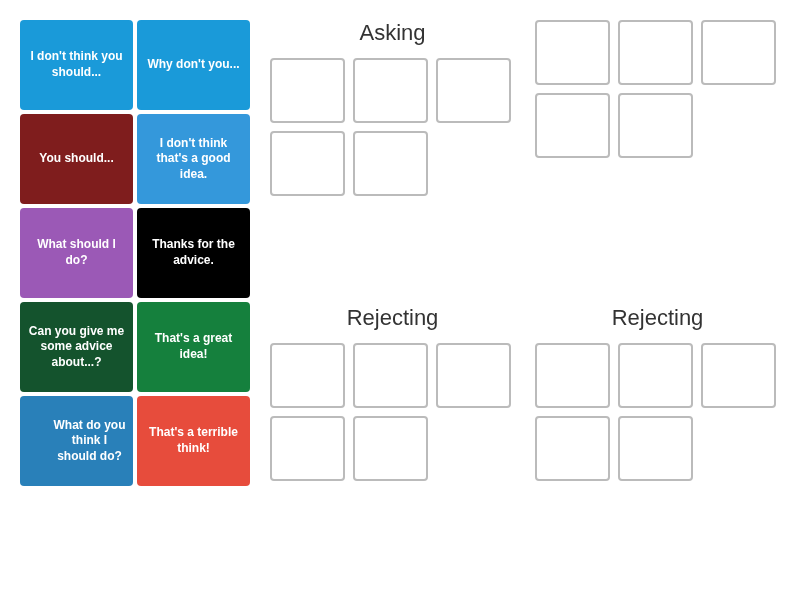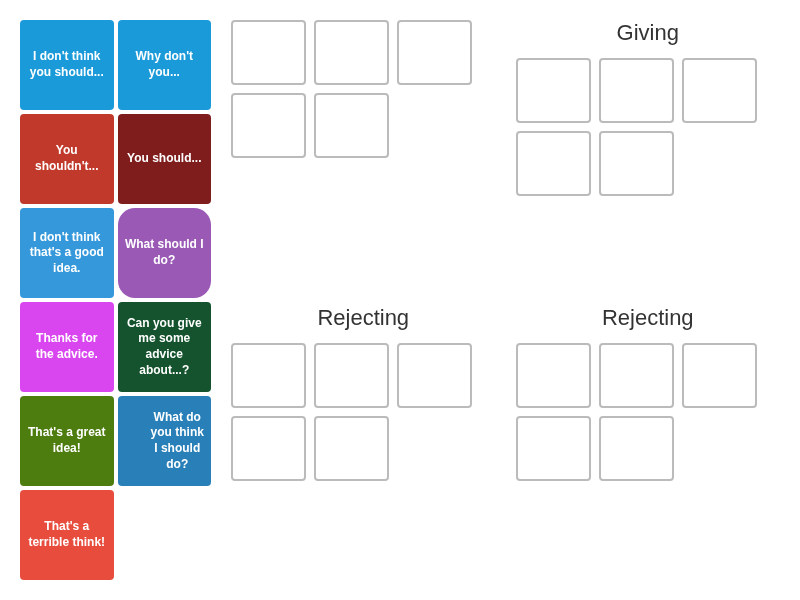--- a/index.html
+++ b/index.html
@@ -19,21 +19,21 @@
       padding: 20px;
       gap: 10px;
     }
 
     
     .cards-panel {
       display: grid;
       grid-template-columns: 1fr 1fr;
       grid-template-rows: repeat(6, 1fr);
       gap: 4px;
-      width: 191px;
+      width: 230px;
       flex-shrink: 0;
     }
 
     .card {
       border-radius: 4px;
       color: #fff;
       font-size: 12px;
       font-weight: bold;
       display: flex;
       align-items: center;
@@ -89,48 +89,47 @@
     }
   </style>
 </head>
 <body>
 
 <div class="main-container">
 
   <div class="cards-panel">
   <div class="card" style="background-color: rgb(26, 154, 217);">I don't think you should...</div>
       <div class="card" style="background-color: rgb(26, 154, 217);">Why don't you...</div>
-      <div class="card" style="background-color: rgb(192, 57, 43);">You shouldn't...</div>
       <div class="card" style="background-color: #7f1d1d;">You should...</div>
       <div class="card" style="background-color: rgb(52, 152, 219);">I don't think that's a good idea.</div>
-      <div class="card" style="background-color: rgb(155, 89, 182); border-radius: 17px;">What should I do?</div>
-      <div class="card" style="background-color: #d946ef;">Thanks for the advice.</div>
+      <div class="card" style="background-color: rgb(155, 89, 182);">What should I do?</div>
+      <div class="card" style="background-color: #000000;">Thanks for the advice.</div>
       <div class="card" style="background-color: #14532d;">Can you give me some advice about...?</div>
-      <div class="card" style="background-color: #4d7c0f;">That's a great idea!</div>
+      <div class="card" style="background-color: #15803d;">That's a great idea!</div>
       <div class="card" style="background-color: rgb(41, 128, 185); padding-left: 32px;">What do you think I should do?</div>
       <div class="card" style="background-color: rgb(231, 76, 60);">That's a terrible think!</div>
     </div>
 
   <div class="drop-panel">
     <div class="drop-sections">
 
       <div class="drop-section">
+        <div class="section-title">Asking</div>
         <div class="drop-row">
           <div class="drop-cell"></div>
           <div class="drop-cell"></div>
           <div class="drop-cell"></div>
         </div>
         <div class="drop-row">
           <div class="drop-cell"></div>
           <div class="drop-cell"></div>
         </div>
       </div>
 
       <div class="drop-section">
-        <div class="section-title">Giving</div>
         <div class="drop-row">
           <div class="drop-cell"></div>
           <div class="drop-cell"></div>
           <div class="drop-cell"></div>
         </div>
         <div class="drop-row">
           <div class="drop-cell"></div>
           <div class="drop-cell"></div>
         </div>
       </div>

